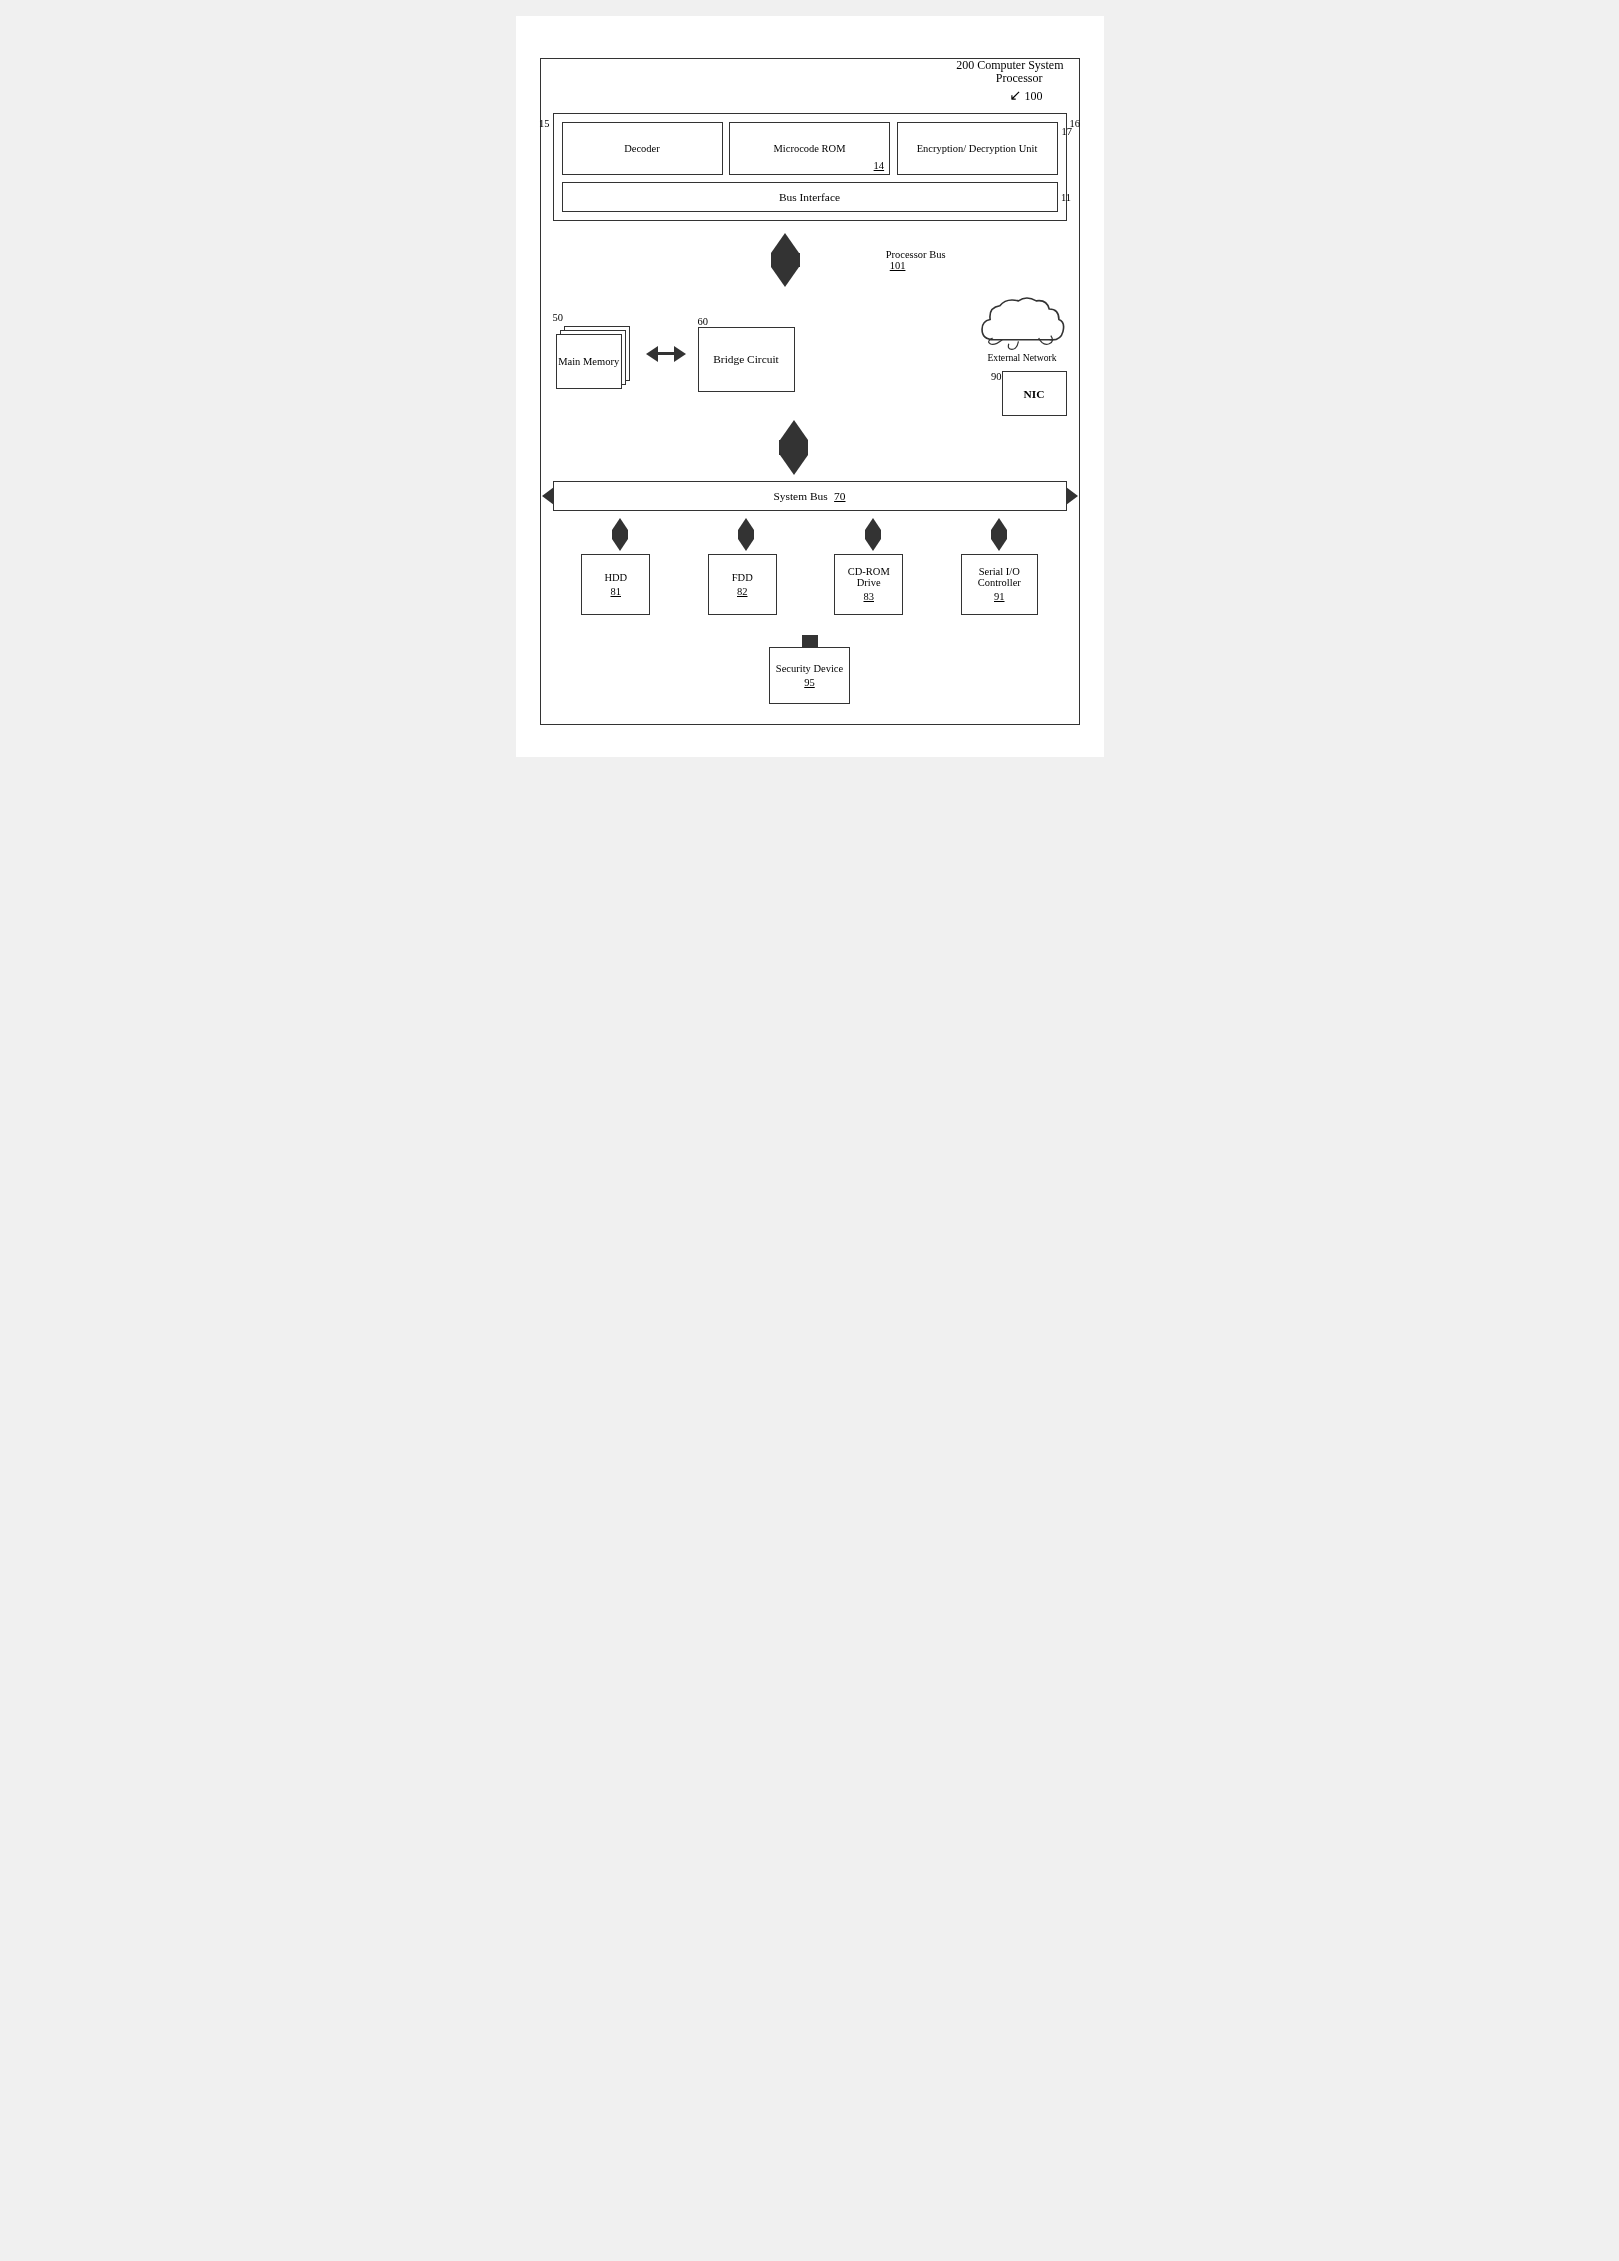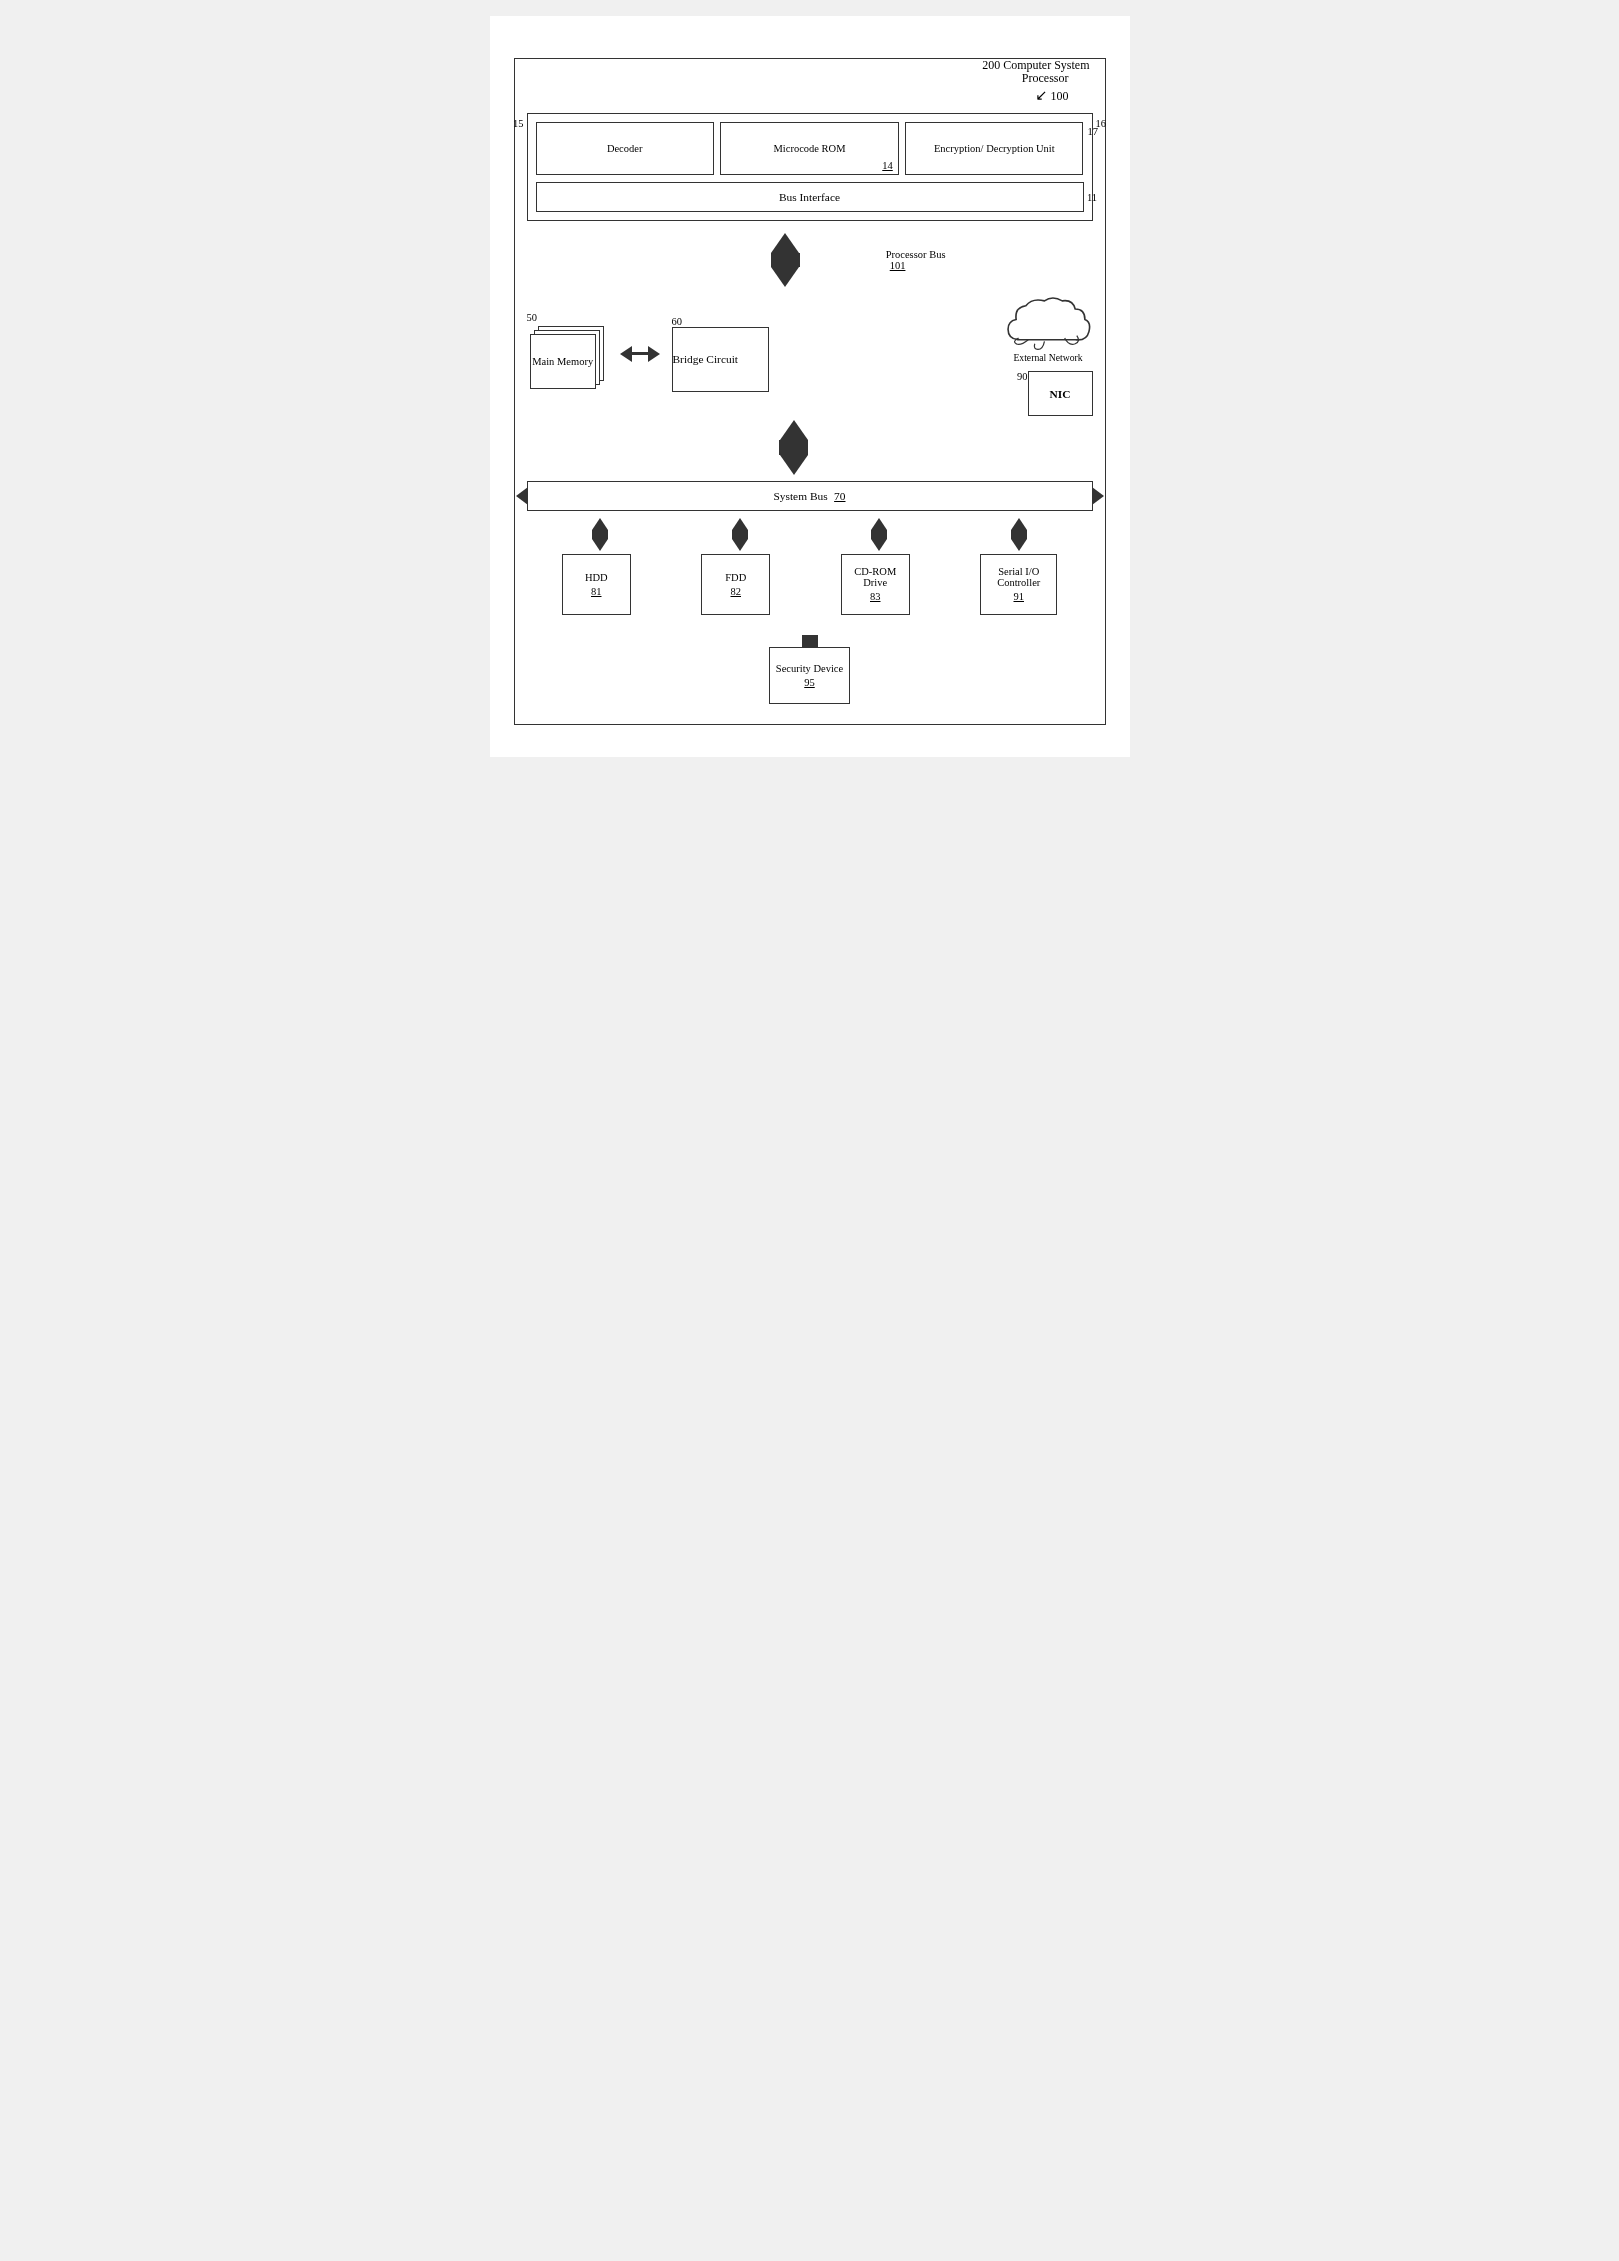--- a/index.html
+++ b/index.html
@@ -5,21 +5,21 @@
     * { box-sizing: border-box; margin: 0; padding: 0; }
     body {
       background: #f0f0f0;
       display: flex;
       justify-content: center;
       align-items: flex-start;
       min-height: 100vh;
       font-family: 'Times New Roman', Times, serif;
     }
     .page {
-      width: 640px;
+      width: 588px;
       background: white;
       margin: 16px;
       padding: 24px 24px 32px 24px;
       position: relative;
     }
 
     
     .outer-border {
       border: 1.6px solid #333;
       margin-top: 24px;
@@ -97,21 +97,21 @@
       font-size: 10.5px;
     }
 
     .bridge-box {
       border: 1.6px solid #333;
       width: 97px;
       height: 65px;
       display: flex;
       flex-direction: column;
       justify-content: center;
-      align-items: flex-start;
+      align-items: center;
       font-size: 11.4px;
       text-align: center;
       position: relative;
     }
     .nic-box {
       border: 1.6px solid #333;
       width: 65px;
       height: 45px;
       display: flex;
       justify-content: center;

